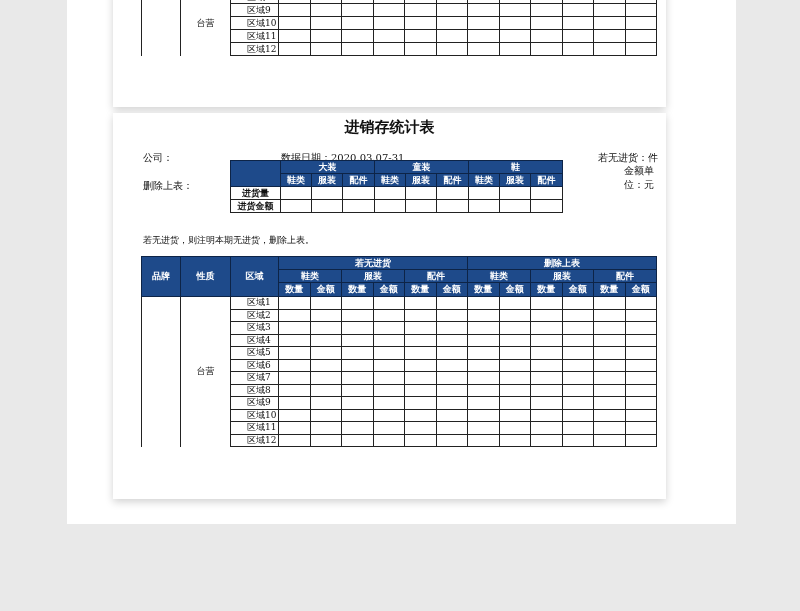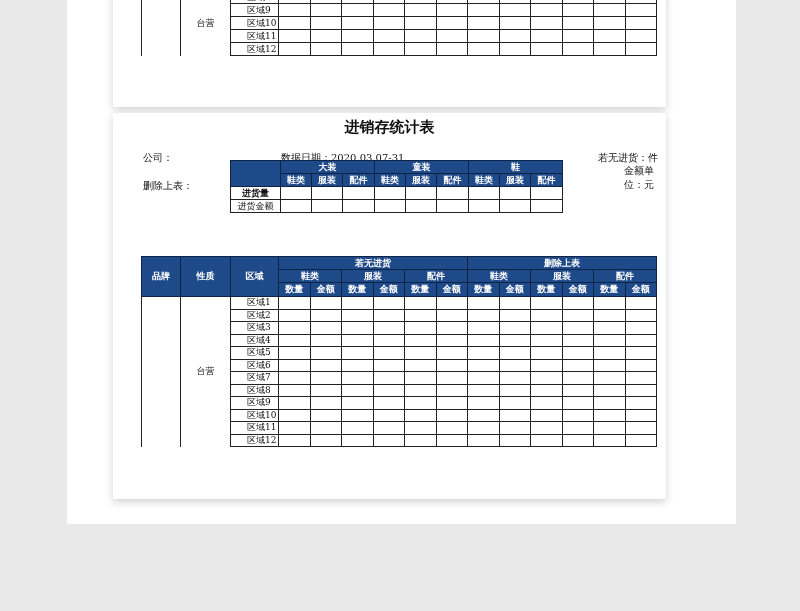--- a/index.html
+++ b/index.html
@@ -178,34 +178,35 @@
           <td></td>
           <td></td>
       <td></td>
           <td></td>
           <td></td>
       <td></td>
           <td></td>
           <td></td>
     </tr>
     <tr style="height:13px">
-      <td style="font-weight:normal">进货金额</td>
+      <td style="font-weight:bold">进货金额</td>
       <td></td>
           <td></td>
           <td></td>
       <td></td>
           <td></td>
           <td></td>
       <td></td>
           <td></td>
           <td></td>
     </tr>
   </tbody>
     </table>
 
+  <div class="meta" style="left:30px; top:121px; font-size:9px;">若无进货，则注明本期无进货，删除上表。</div>
 
   <table style="left:28px; top:143px; width:515px;">
     <colgroup>
       <col style="width:39px">
         <col style="width:50px">
         <col style="width:48px">
       <col style="width:31.5px">
         <col style="width:31.5px">
         <col style="width:31.5px">
         <col style="width:31.5px">

